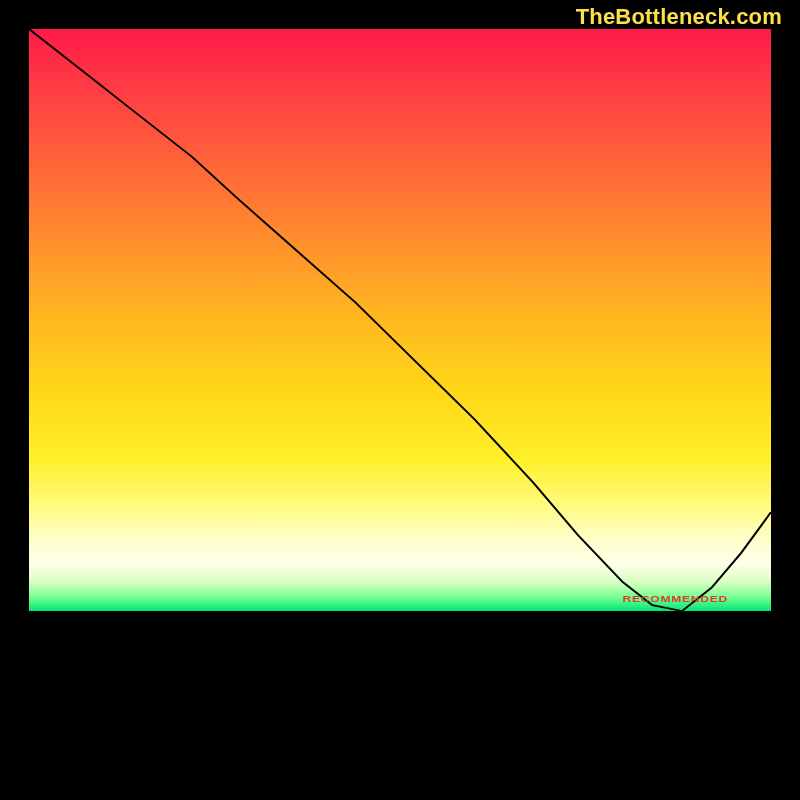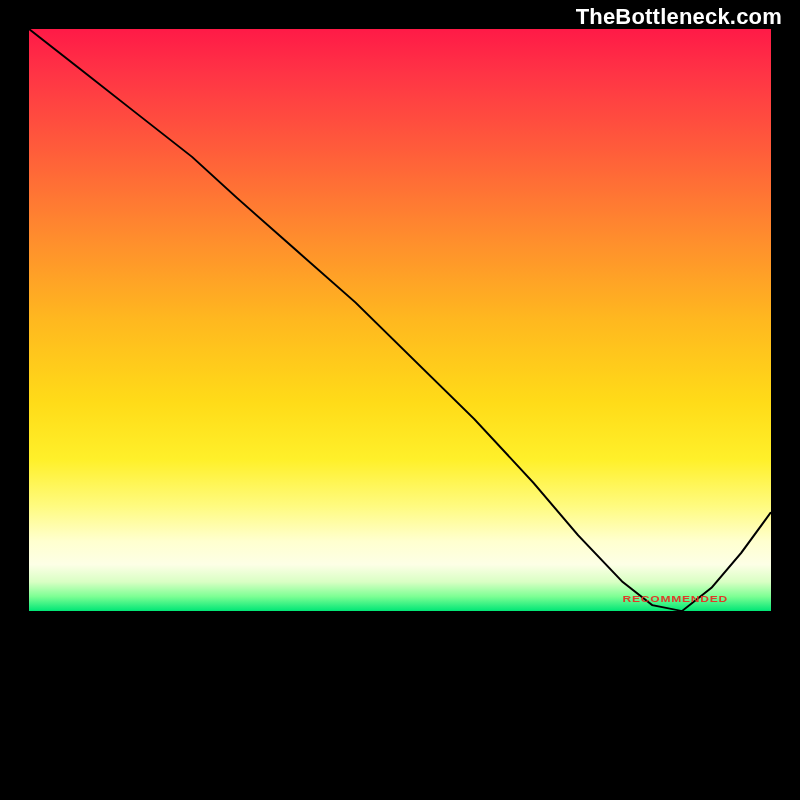--- a/index.html
+++ b/index.html
@@ -13,21 +13,21 @@
   }
   .wrapper {
     position: relative;
     width: 800px;
     height: 800px;
   }
   .attribution {
     position: absolute;
     top: 4px;
     right: 18px;
-    color: #ffffff;
+    color: #fde047;
     font-size: 22px;
     font-weight: 600;
     letter-spacing: 0.2px;
     z-index: 10;
   }
   .plot-frame {
     position: absolute;
     left: 29px;
     top: 29px;
     width: 742px;

